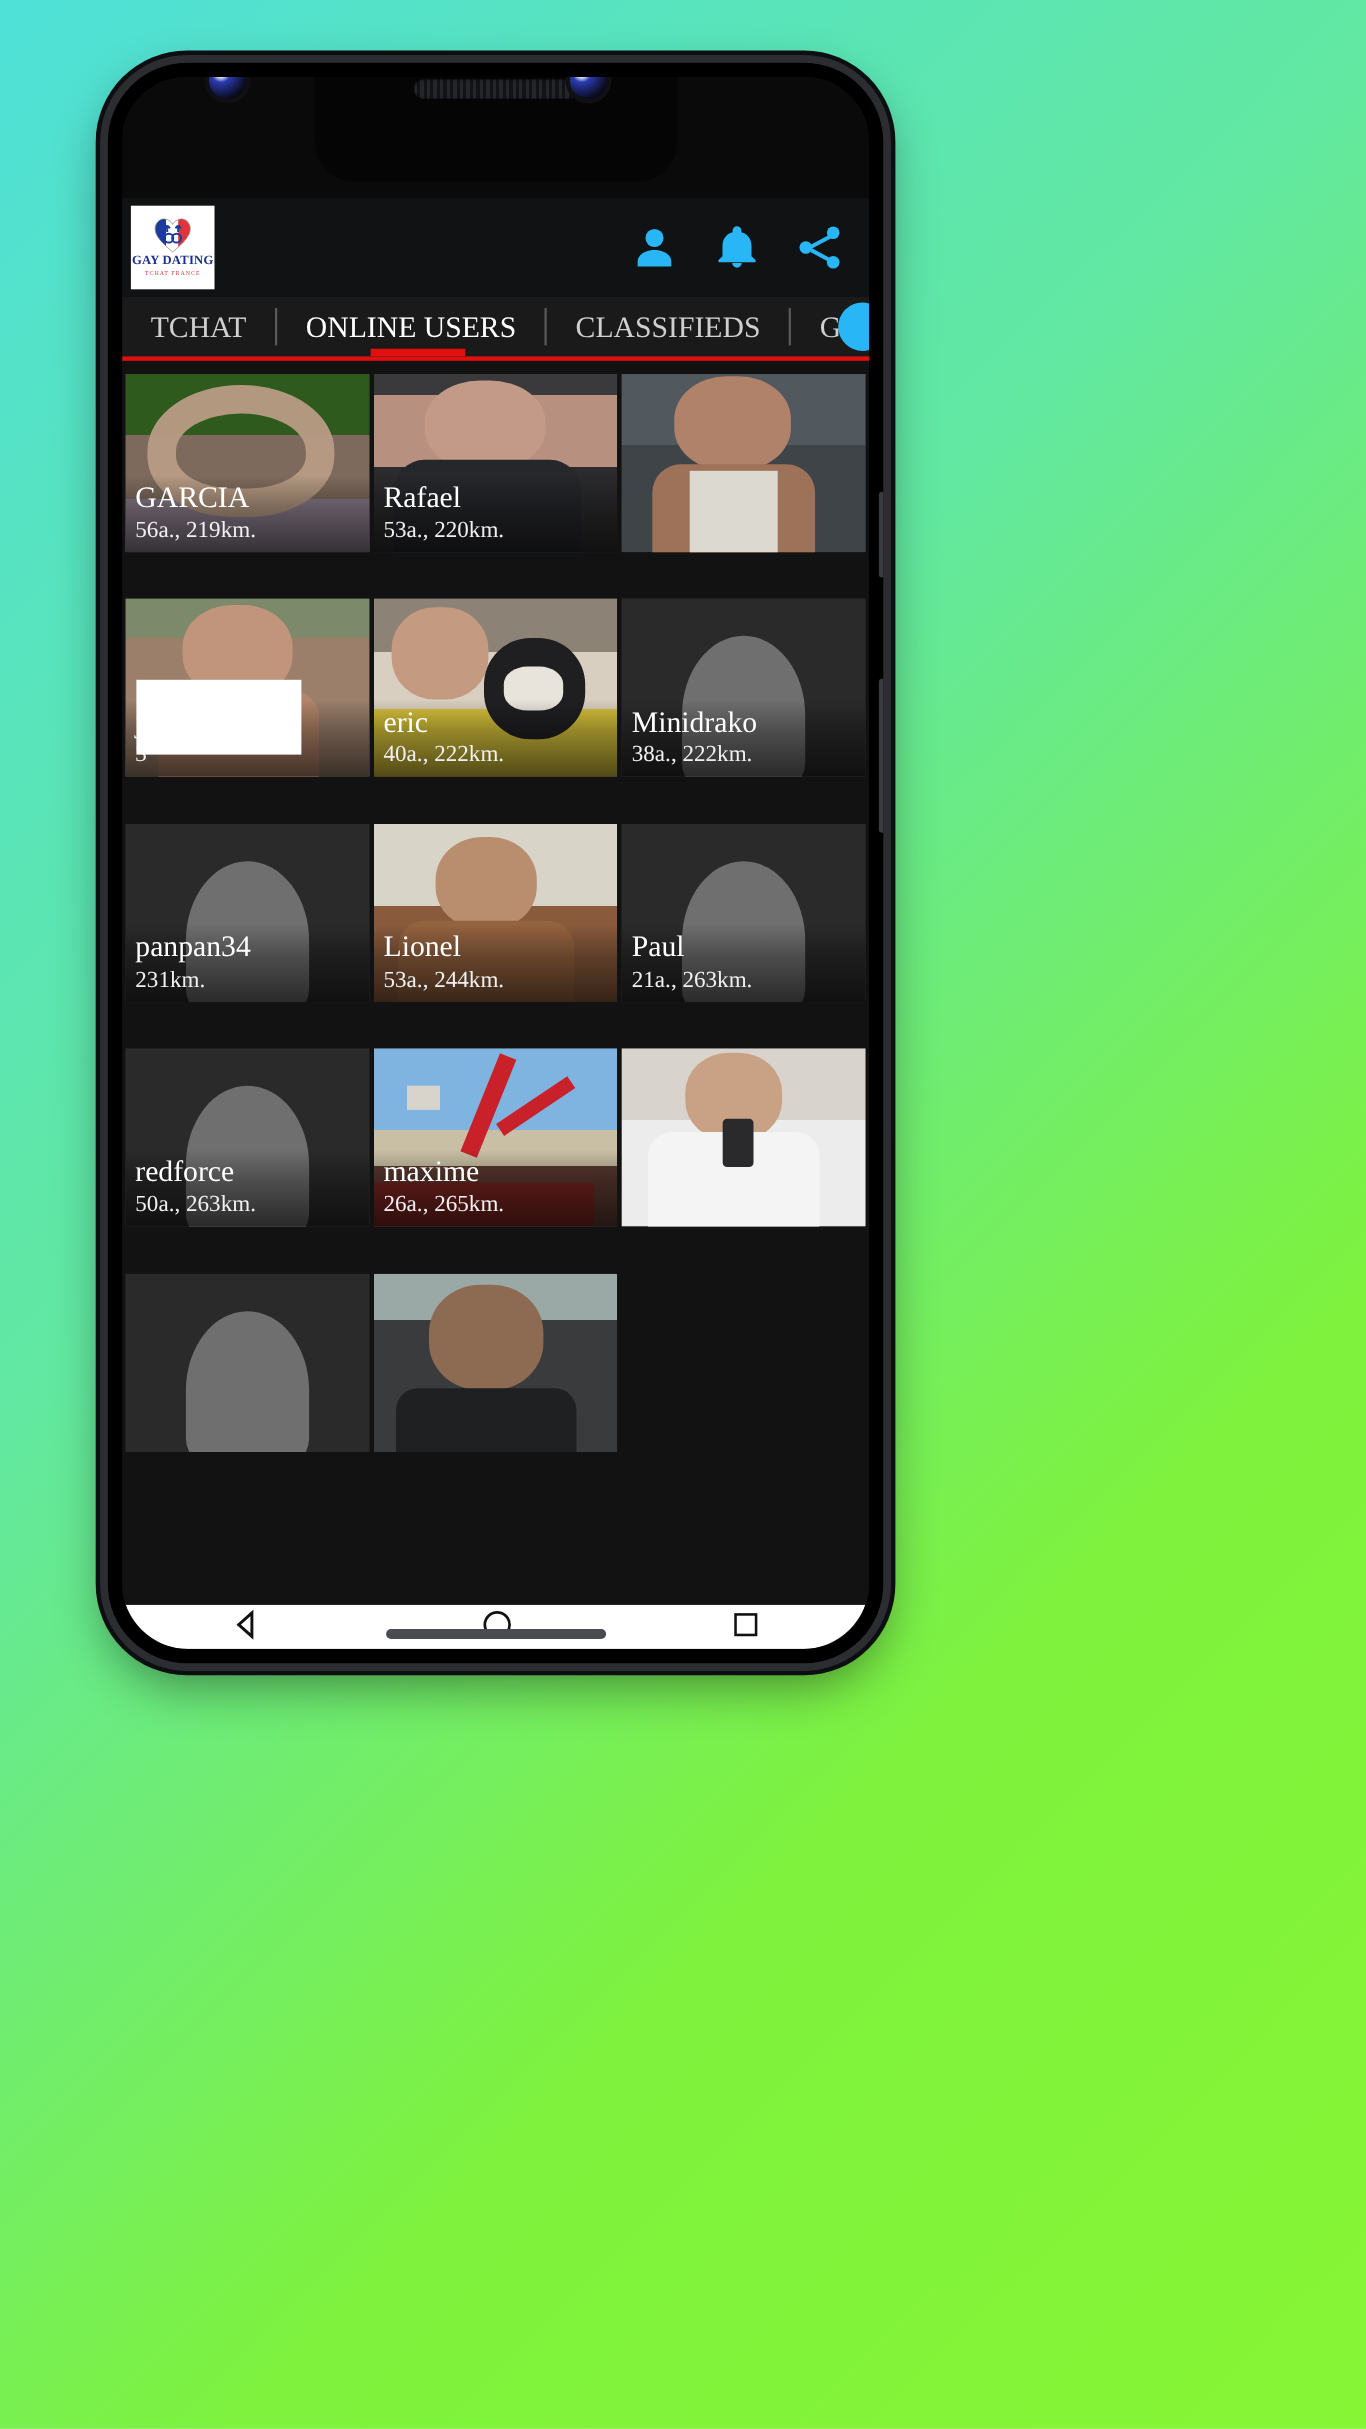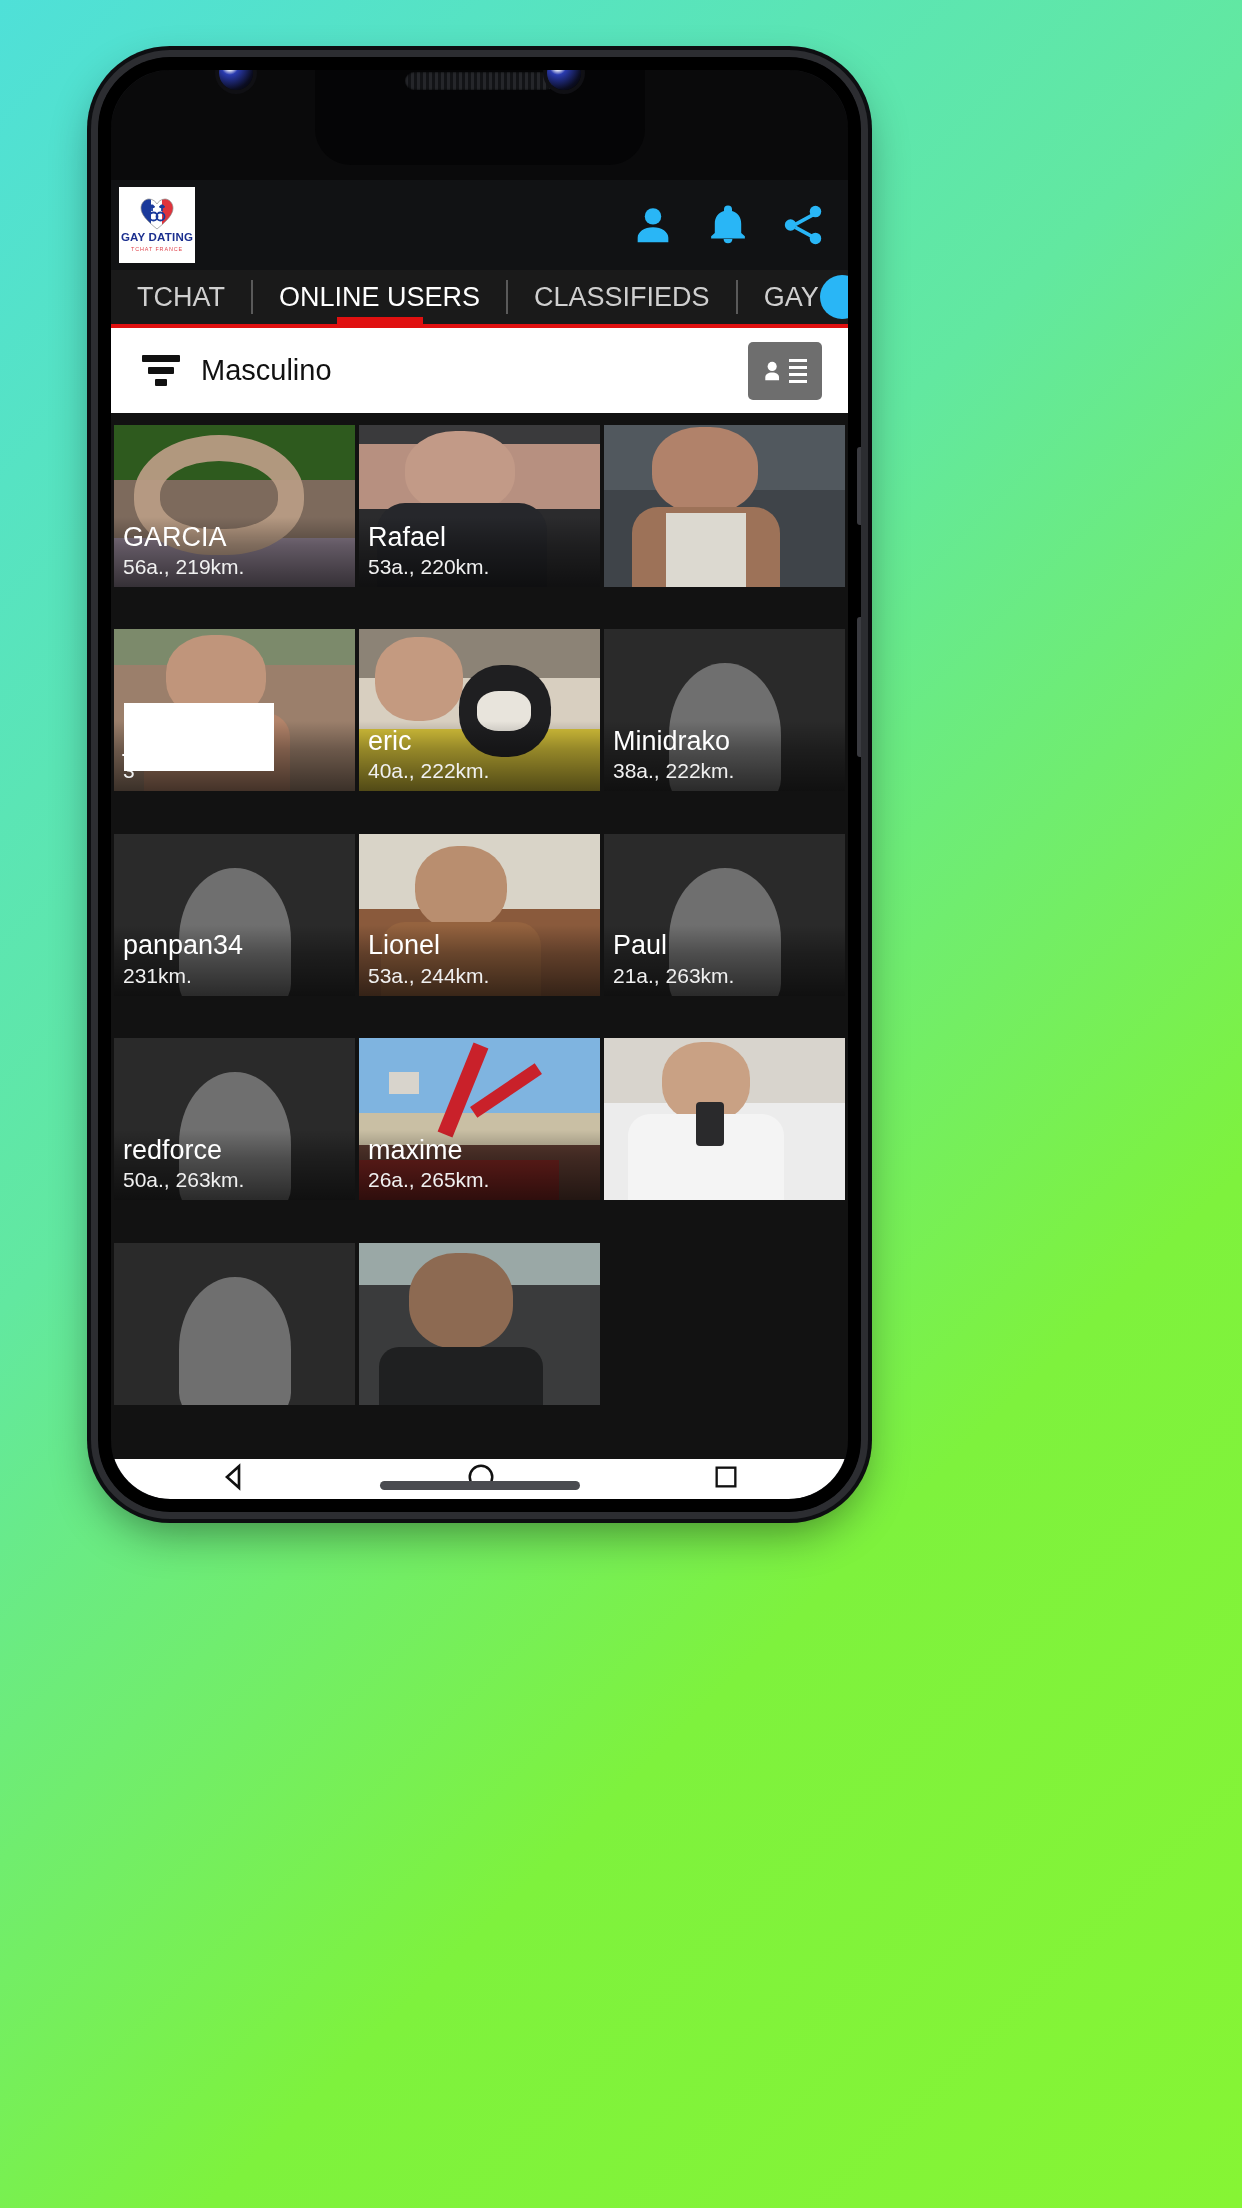--- a/index.html
+++ b/index.html
@@ -5,26 +5,27 @@
   * { margin:0; padding:0; box-sizing:border-box; }
   html,body { width:1242px; height:2208px; overflow:hidden; }
   body {
     font-family:"Liberation Sans", sans-serif;
     background:linear-gradient(135deg,#4fe0d8 0%,#62e8a0 38%,#7ef23d 70%,#86f534 100%);
     position:relative;
   }
 
   
   #phone {
-    position:absolute; left:98px; top:57px; width:763px; height:1455px;
+    position:absolute; left:98px; top:57px; width:705px; height:1455px;
     background:#15161a;
     border-radius:72px;
     box-shadow:0 0 0 7px #2c2d31, 0 0 0 11px #0d0e11,
                0 18px 46px rgba(0,0,0,.45);
     overflow:hidden;
+    font-family:Liberation Serif, serif;
   }
   #bezel-inner{
     position:absolute; inset:0; border-radius:72px;
     border:13px solid #000; pointer-events:none; z-index:60;
   }
   
   .side-btn{ position:absolute; right:-4px; width:8px; background:#3a3b40; border-radius:3px; z-index:70;}
   #btn1{ top:390px; height:78px;}
   #btn2{ top:560px; height:140px;}
 
@@ -221,40 +222,20 @@
       <div class="tab active">ONLINE USERS</div>
       <div class="tab-sep"></div>
       <div class="tab">CLASSIFIEDS</div>
       <div class="tab-sep"></div>
       <div class="tab">GAY DATING</div>
 
       <div id="tab-underline"></div>
       <div id="tab-fab"></div>
     </div>
 
-    <div id="filter-bar">
-      <div id="filter-icon">
-        <i></i>
-          <i></i>
-          <i></i>
-      </div>
-      <div id="filter-label">Masculino</div>
-      <div id="filter-btn">
-        <svg width="22" height="26" viewBox="0 0 24 28" fill="#fff">
-          <circle cx="10" cy="9" r="5"></circle>
-          <path d="M10 15.5c-4.2 0-7.5 2.3-7.5 5.1V24h15v-3.4c0-2.8-3.3-5.1-7.5-5.1z"></path>
-        </svg>
-        <span class="lines">
-            <i></i>
-            <i></i>
-            <i></i>
-            <i></i>
-          </span>
-      </div>
-    </div>
 
     <div id="grid">
 
       <div class="card">
         <div class="photo" style="background:linear-gradient(to bottom,#2e5a1e 0 34%,#7d6a5c 34% 70%,#8d7f8f 70% 100%);">
           <div style="position:absolute;left:20px;top:10px;width:170px;height:120px;border:26px solid #b89c84;border-radius:50% 50% 46% 46%;opacity:.95;"></div>
         </div>
         <div class="meta">
           <div class="nm">GARCIA</div>
           <div class="ds">56a., 219km.</div>

